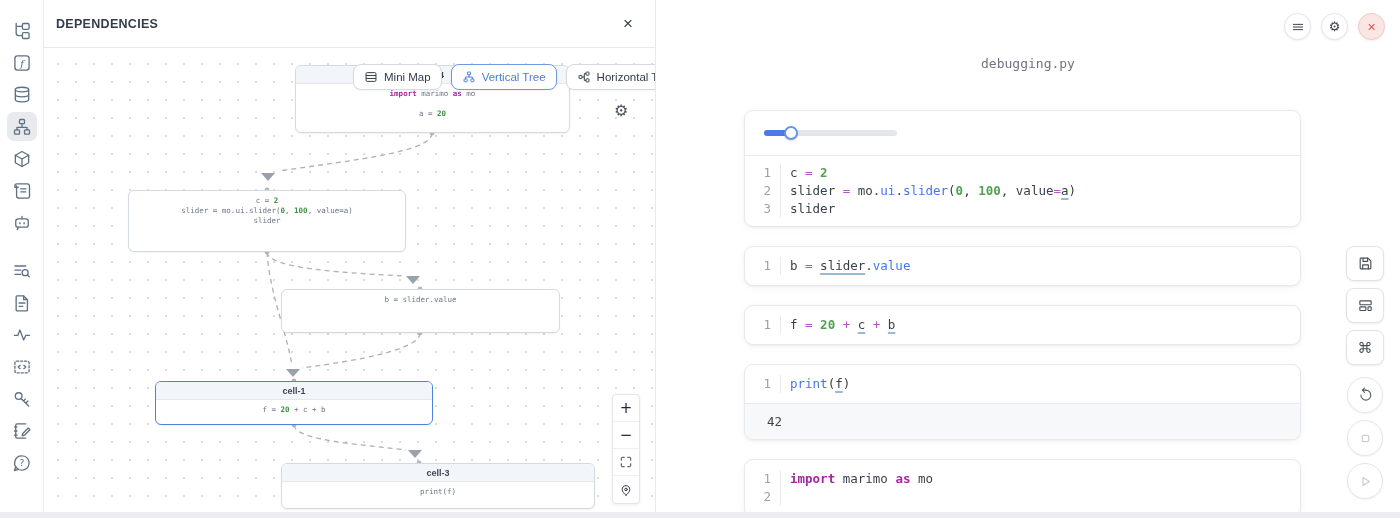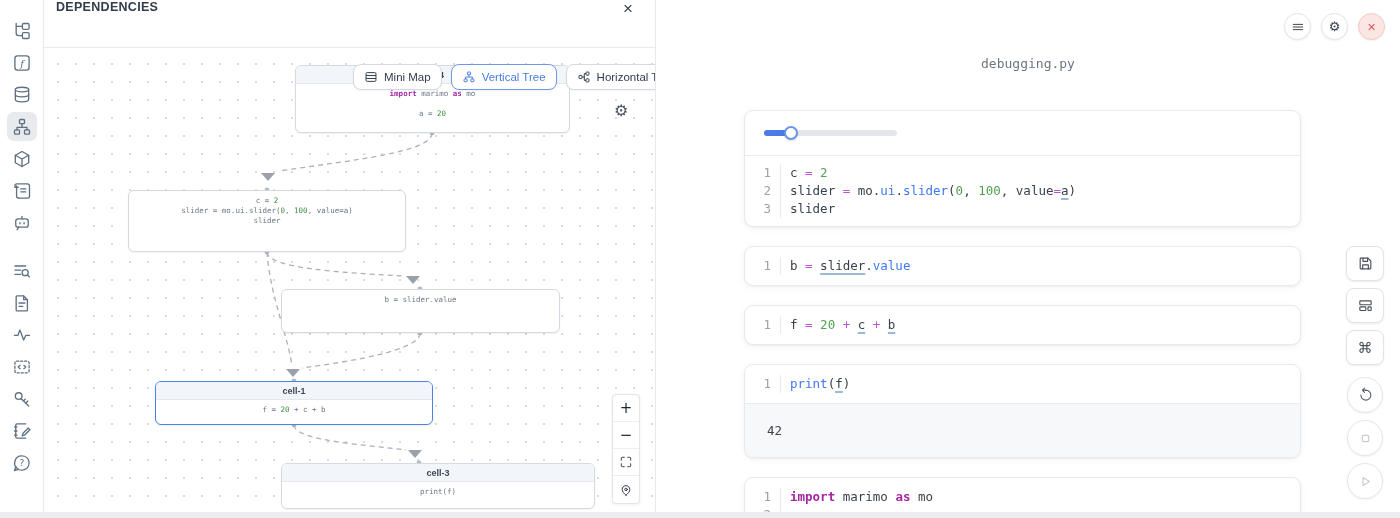--- a/index.html
+++ b/index.html
@@ -11,21 +11,21 @@
   .rail { width:44px; flex:none; border-right:1px solid #e7e9ec; display:flex; flex-direction:column;
           align-items:center; padding-top:16px; gap:3px; background:#fff; }
   .rail button { width:30px; height:29px; border:none; background:transparent; border-radius:7px;
                  display:flex; align-items:center; justify-content:center; cursor:pointer; }
   .rail button.active { background:#e8eaed; }
   .rail svg { stroke:#5f7183; fill:none; stroke-width:1.6; stroke-linecap:round; stroke-linejoin:round; }
   .rail .grp-gap { margin-top:16px; }
 
   
   .dep { width:612px; flex:none; border-right:1px solid #e7e9ec; display:flex; flex-direction:column; background:#fff; }
-  .dep-head { height:48px; flex:none; border-bottom:1px solid #e7e9ec; display:flex; align-items:flex-start;
+  .dep-head { height:48px; flex:none; border-bottom:1px solid #e7e9ec; display:flex; align-items:center;
               justify-content:space-between; padding:0 22px 0 12px; }
   .dep-title { font-size:12.5px; font-weight:bold; letter-spacing:.3px; color:#323c4d; }
   .dep-close { border:none; background:none; font-size:17px; color:#394251; cursor:pointer; line-height:1; }
   .canvas { position:relative; flex:1; overflow:hidden; background:#fff;
             background-image:radial-gradient(circle,#d8dbe0 1.2px, transparent 1.3px);
             background-size:18px 18px; background-position:5px 7px; }
   .edges { position:absolute; left:0; top:0; pointer-events:none; }
 
   .gnode { position:absolute; background:#fff; border:1px solid #d5dae1; border-radius:6px; overflow:hidden;
            box-shadow:0 1px 2px rgba(20,30,50,.06); z-index:2; cursor:pointer;text-align:center; }
@@ -69,25 +69,25 @@
   .cells { position:absolute; top:110px; left:88px; width:557px; display:flex; flex-direction:column; gap:19px; }
   .card { background:#fff; border:1px solid #e7e9ec; border-radius:9px;
           box-shadow:0 1px 2px rgba(20,30,50,.05), 0 2px 8px rgba(20,30,50,.04); overflow:hidden; }
   .out-top { padding:15px 19px; border-bottom:1px solid #e9ebee; }
   .codewrap { padding:8px 0; font-family:"DejaVu Sans Mono", monospace; font-size:12.5px; line-height:18px; cursor:text; }
   .cl { display:flex; }
   .ln { flex:none; width:35px; text-align:right; padding-right:9px; color:#9aa2ad; user-select:none; }
   .lc { flex:1; border-left:1px solid #e8eaee; padding-left:9px; white-space:pre; color:#383f4a; }
   .tk-kw { color:#a626a4; font-weight:bold; }
   .tk-op { color:#bb50d2; }
-  .tk-num { color:#50a14f; }
+  .tk-num { color:#50a14f;font-weight:bold; }
   .tk-fn { color:#4078f2; }
   .tk-u { color:#383f4a; text-decoration:underline; text-decoration-color:#9cb8d8;
           text-underline-offset:3px; text-decoration-thickness:1.5px; }
-  .cell-output { border-top:1px solid #e9ebee; background:#f7f8f9; padding:19px 22px;
+  .cell-output { border-top:1px solid #e9ebee; background:#f7f8f9; padding:10px 22px;
                  font-family:"DejaVu Sans Mono", monospace; font-size:12.5px; color:#3c434e; }
 
   .slider { position:relative; width:133px; height:14px; cursor:pointer; }
   .slider .track { position:absolute; top:4px; left:0; right:0; height:6px; border-radius:3px; background:#e3e6eb; }
   .slider .fill { position:absolute; top:4px; left:0; height:6px; border-radius:3px; background:#4a7be6; }
   .slider .thumb { position:absolute; top:0; width:14px; height:14px; border-radius:50%; background:#fff;
                    border:2px solid #6b94ea; box-shadow:0 1px 2px rgba(20,30,50,.15); }
 
   .actions { position:absolute; top:246px; right:16px; display:flex; flex-direction:column; gap:7px; align-items:center; z-index:6; }
   .sqbtn { width:38px; height:35px; border-radius:8px; border:1px solid #e0e3e7; background:#fff; cursor:pointer;

